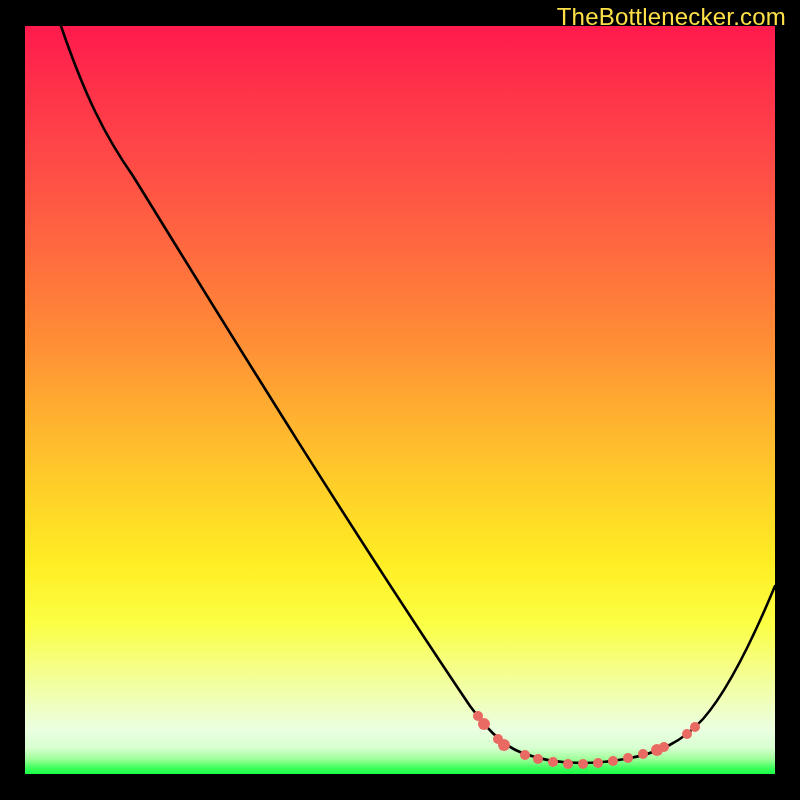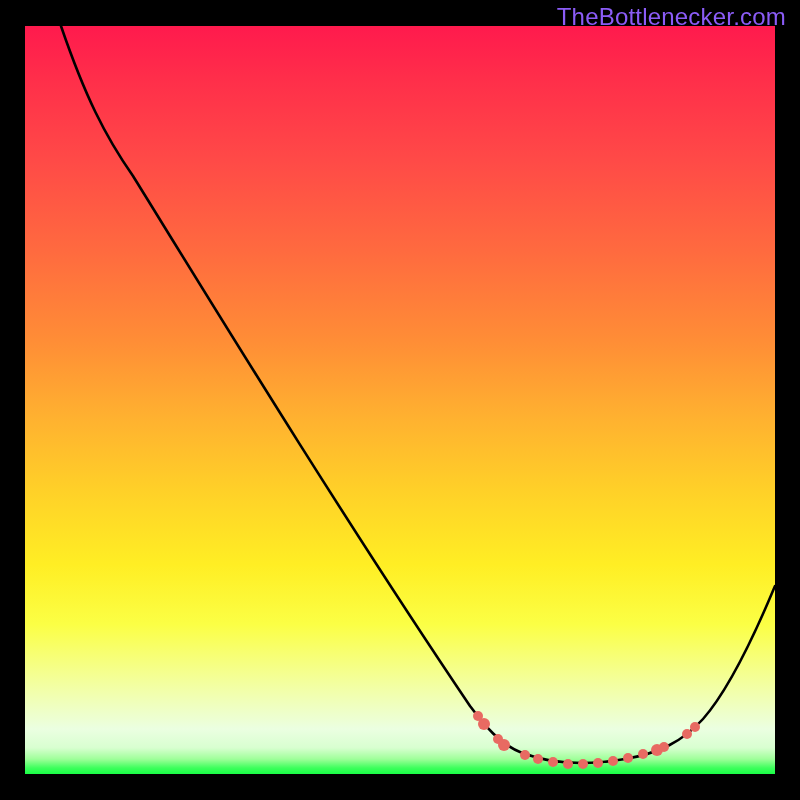--- a/index.html
+++ b/index.html
@@ -6,21 +6,21 @@
   html, body { width: 800px; height: 800px; background: #000; overflow: hidden; }
   .frame {
     position: absolute;
     left: 0; top: 0;
     width: 800px; height: 800px;
     background: #000;
   }
   .watermark {
     position: absolute;
     top: 3px; right: 14px;
-    color: #8b5cf6;
+    color: #fde047;
     font-family: Arial, Helvetica, sans-serif;
     font-size: 24px;
     font-weight: 400;
     letter-spacing: 0.2px;
     z-index: 3;
   }
   .plot {
     position: absolute;
     left: 25px;
     top: 26px;

